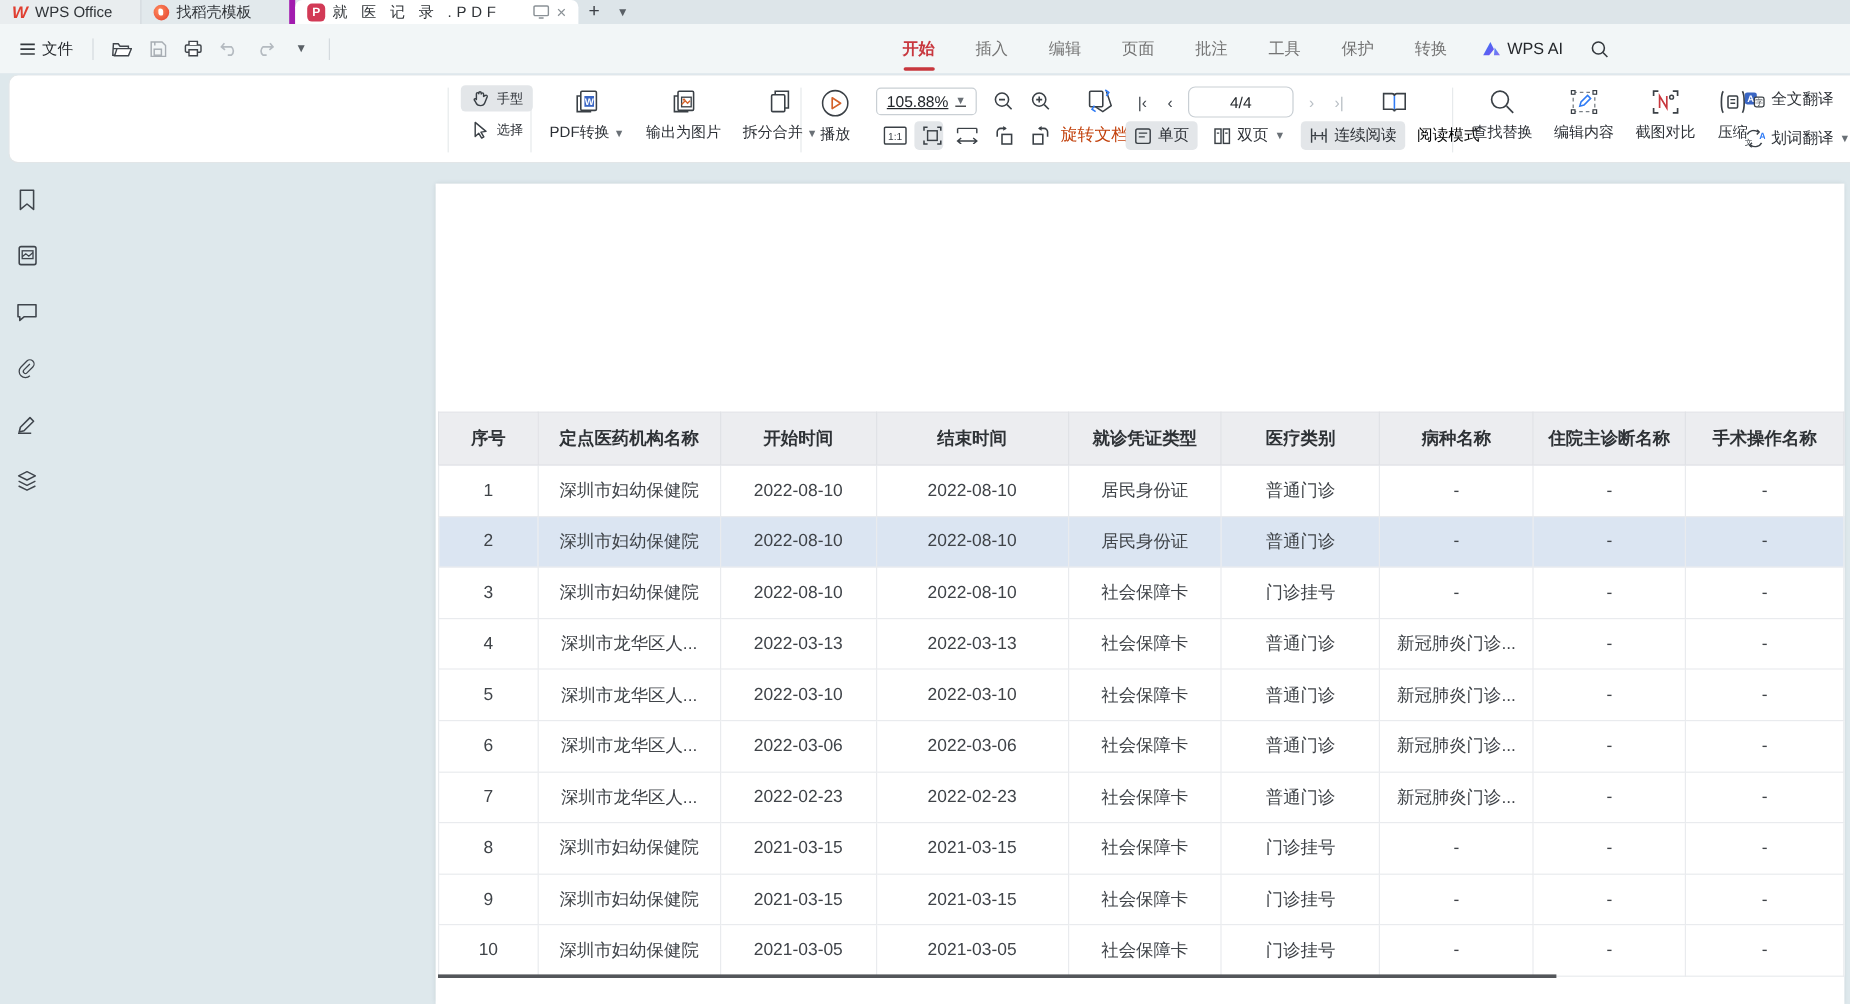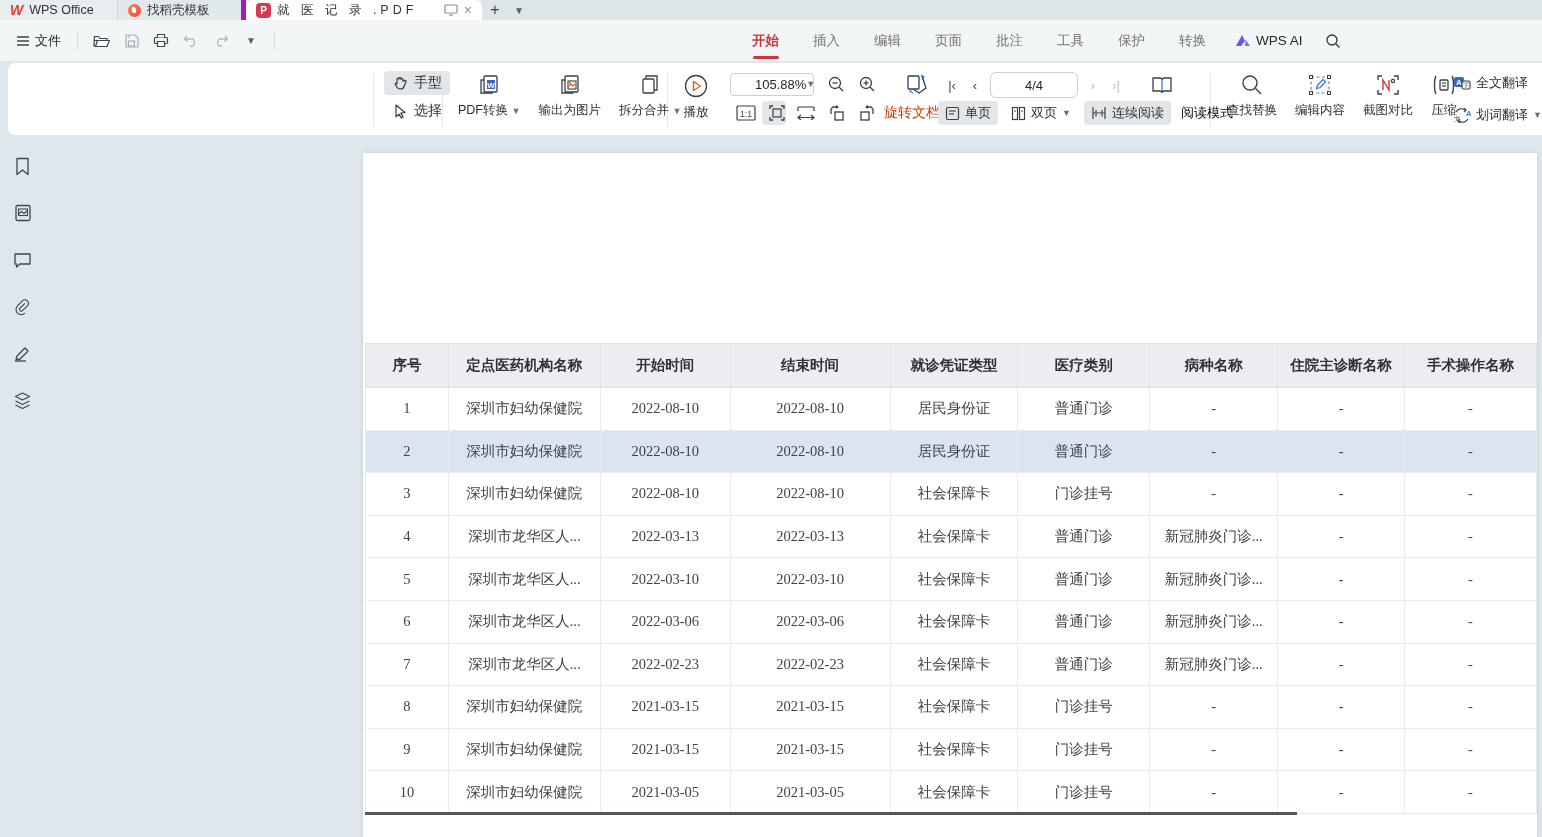--- a/index.html
+++ b/index.html
@@ -32,40 +32,40 @@
   .menu-item { padding:0 17px; font-size:13.5px; color:#737373; height:41px; display:flex; align-items:center; position:relative; }
   .menu-item.active { color:#c8373e; font-weight:bold; }
   .menu-item.active:after { content:""; position:absolute; left:50%; transform:translateX(-50%); bottom:2px; width:26px; height:3px; background:#c8373e; border-radius:2px; }
   .menu-ai { display:flex; align-items:center; gap:5px; padding:0 12px; font-size:13.5px; color:#24272b; }
   .menu-search { padding:0 10px; display:flex; align-items:center; }
 
   
   .ribbon { position:absolute; left:7px; top:62px; width:1535px; height:74px; background:#ffffff; border:1px solid #e2e6e8; border-right:none; border-radius:8px 0 0 8px; }
   .rsep { position:absolute; top:10px; width:1px; height:54px; background:#e7eaec; }
   .seg-col { position:absolute; display:flex; flex-direction:column; gap:4px; }
-  .tool-btn { display:flex; align-items:center; gap:6px; font-size:14px; color:#2c3036; padding:3px 8px; border-radius:4px; }
+  .tool-btn { display:flex; align-items:center; gap:6px; font-size:11px; color:#2c3036; padding:3px 8px; border-radius:4px; }
   .tool-btn.sel { background:#e3e6e9; }
   .big-group { position:absolute; top:7px; display:flex; gap:4px; }
   .rbtn-lg { display:flex; flex-direction:column; align-items:center; gap:5px; font-size:12.5px; color:#2c3036; padding:3px 7px; border-radius:4px; white-space:nowrap; }
   .rbtn-lg .caret, .caret { font-size:9px; color:#6a7076; }
   .row1 { position:absolute; top:9px; display:flex; align-items:center; gap:7px; }
   .row2 { position:absolute; top:100px; display:flex; align-items:center; gap:6px; }
   .ribbon .row2 { top:38px; }
-  .zoom-combo { width:84px; height:23px; border:1px solid #c9cfd4; border-radius:4px; display:flex; align-items:center; justify-content:space-between; padding:0 24px; font-size:13px; color:#22262a; background:#fff; }
+  .zoom-combo { width:84px; height:23px; border:1px solid #c9cfd4; border-radius:4px; display:flex; align-items:center; justify-content:space-between; padding:0 8px; font-size:13px; color:#22262a; background:#fff;text-decoration:underline; }
   .ic-btn { width:24px; height:24px; display:flex; align-items:center; justify-content:flex-end; border-radius:4px; }
   .ic-btn.sel { background:#e3e6e9; }
   .page-input { width:88px; height:26px; border:1px solid #c9cfd4; border-radius:6px; text-align:center; font-size:13px; color:#22262a; font-family:inherit; }
   .nav-ar { font-size:13px; color:#3f454c; width:16px; text-align:center; }
   .nav-ar.dis { color:#b9bfc5; }
   .sm-btn { display:flex; align-items:center; gap:5px; font-size:13px; color:#2c3036; padding:3px 7px; border-radius:4px; white-space:nowrap; }
   .sm-btn.sel { background:#e3e6e9; }
   .stack-col { position:absolute; top:8px; display:flex; flex-direction:column; gap:8px; }
 
   
-  .canvas { position:absolute; left:0; top:137px; width:1253px; height:700px; background:#dee8ec;font-family:Liberation Serif, serif; }
+  .canvas { position:absolute; left:0; top:137px; width:1253px; height:700px; background:#dee8ec; }
   .side-icons { position:absolute; left:0; top:14px; width:45px; display:flex; flex-direction:column; align-items:center; gap:17px; }
   .side-btn { width:30px; height:30px; display:flex; align-items:center; justify-content:center; border-radius:4px; }
   .page { position:absolute; left:363px; top:16px; width:1174px; height:684px; background:#ffffff; box-shadow:0 0 4px rgba(60,80,90,.18); }
   .doc-table { position:absolute; left:2px; top:190px; border-collapse:collapse; table-layout:fixed; font-size:14.5px; color:#3f4348; }
   .doc-table th { background:#ecedf0; font-weight:bold; color:#2e3236; height:44px; border:1px solid #e0e2e6; text-align:center; font-size:14.5px; }
   .doc-table td { height:42.6px; border:1px solid #e9ebee; text-align:center; background:#fff; }
   .doc-table tr.hl td { background:#dbe5f2; }
   .bottom-line { position:absolute; left:2px; top:659px; width:932px; height:3px; background:#53565a; }
 
   svg { display:block; }

